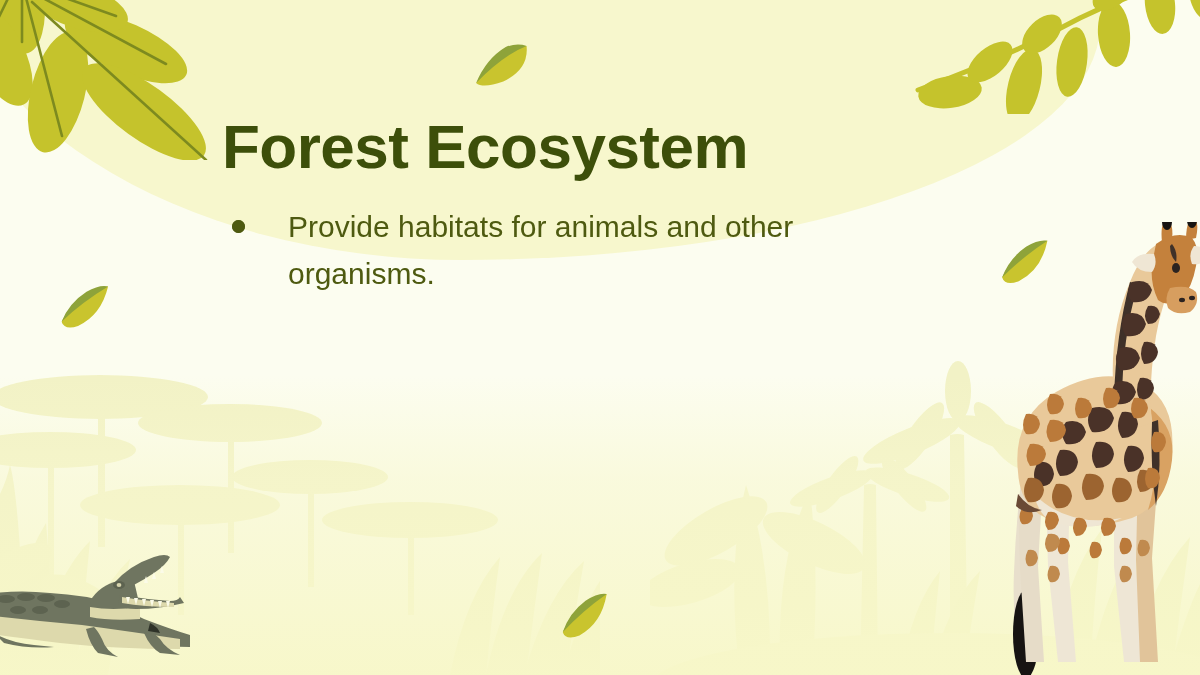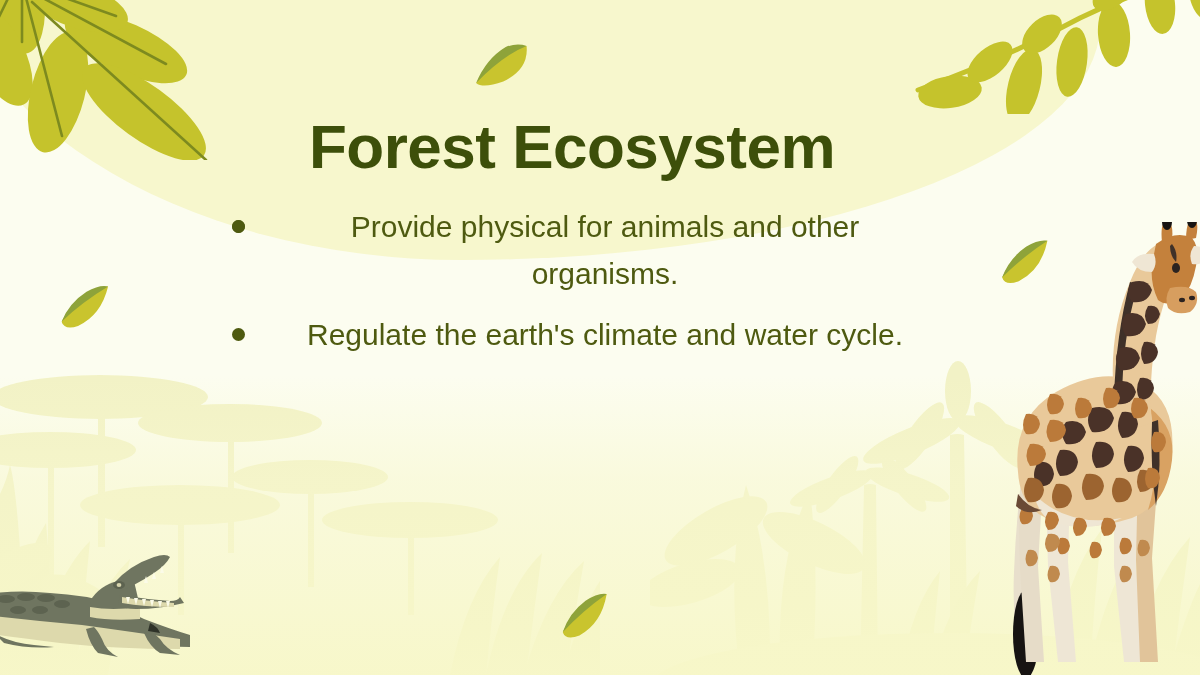--- a/index.html
+++ b/index.html
@@ -63,21 +63,20 @@
   
   .croc    { position: absolute; left: -6px; bottom: 8px;  width: 250px; height: 130px; }
   .giraffe { position: absolute; right: 0px; top: 222px;   width: 300px; height: 460px; }
 
   
   .content {
     position: absolute;
     left: 222px;
     top: 116px;
     width: 700px;
-    text-align: center;
   }
   .slide-title {
     margin: 0;
     font-size: 62px;
     font-weight: bold;
     letter-spacing: -0.5px;
     color: #3d4f0a;
     line-height: 1.0;
   }
   .bullet-list {
@@ -376,22 +375,18 @@
 
   <div class="content">
     <h1 class="slide-title">Forest Ecosystem</h1>
 
     <ul class="bullet-list">
       <li class="bullet-item">
         <span class="bullet-dot"></span>
       </li>
       <li class="bullet-item">
         <span class="bullet-dot"></span>
-        <span>Provide physical for animals and other organisms.</span>
-      </li>
-      <li class="bullet-item">
-        <span class="bullet-dot"></span>
-        <span>Regulate the earth's climate and water cycle.</span>
+        <span>Provide habitats for animals and other organisms.</span>
       </li>
     </ul>
   </div>
 
 </div>
 
 </body></html>

